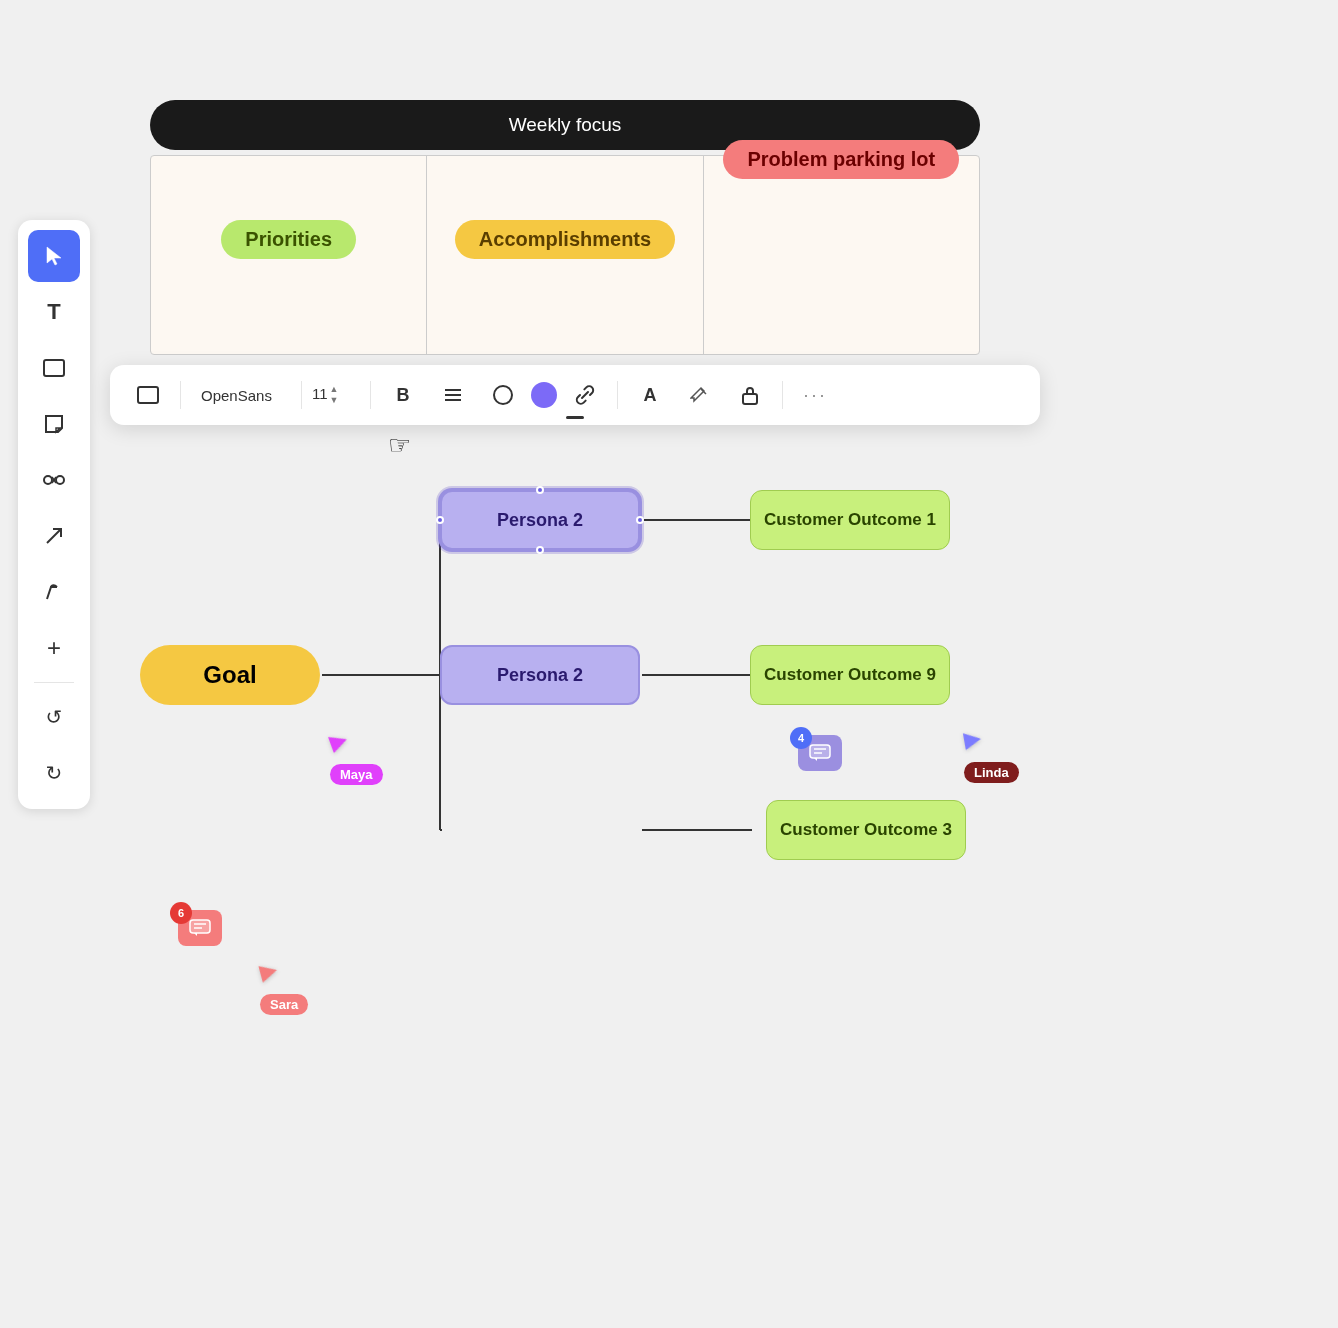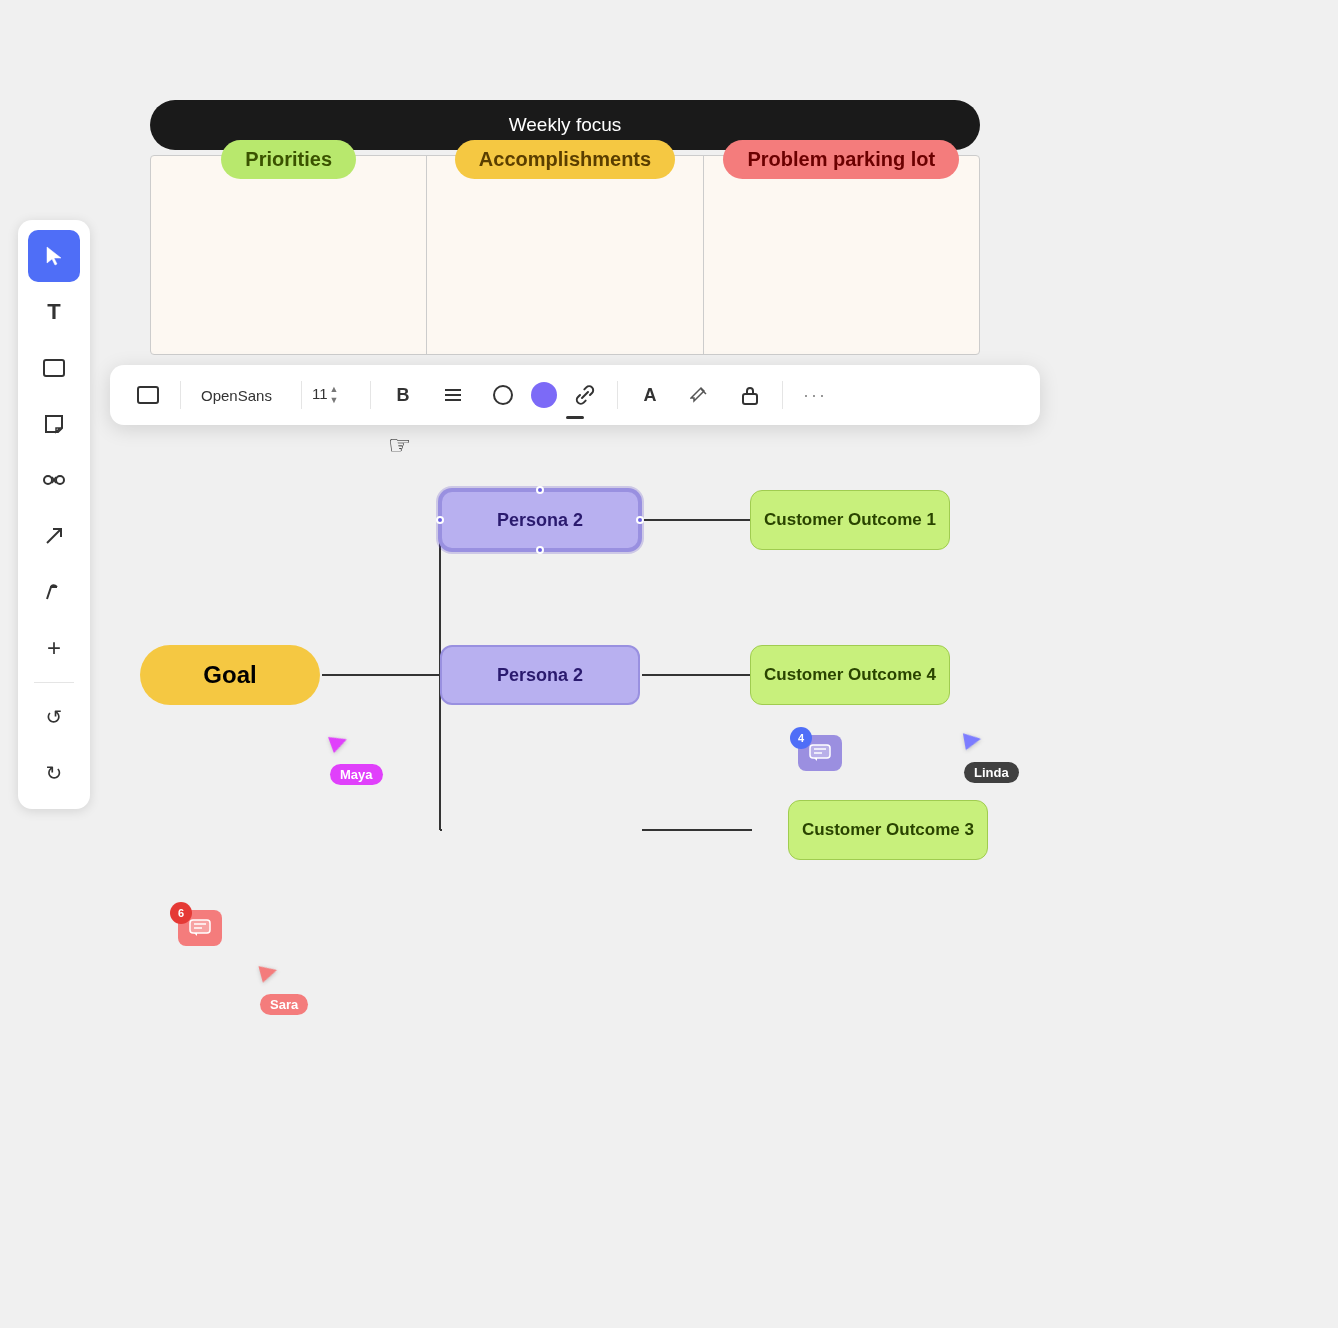--- a/index.html
+++ b/index.html
@@ -172,20 +172,21 @@
       flex: 1;
       position: relative;
       display: flex;
       flex-direction: column;
       align-items: center;
       padding-top: 0;
     }
 
     .col-section:not(:last-child) {
       border-right: 1.5px solid #ccc;
+      justify-content: center;
     }
 
     .col-tag {
       position: relative;
       top: -16px;
       padding: 8px 24px;
       border-radius: 30px;
       font-size: 20px;
       font-weight: 600;
       text-align: center;
@@ -270,21 +271,21 @@
     }
     .node-outcome-1 {
       left: 640px;
       top: 40px;
     }
     .node-outcome-2 {
       left: 640px;
       top: 195px;
     }
     .node-outcome-3 {
-      left: 678px;
+      left: 656px;
       top: 350px;
     }
 
     
     .user-cursor {
       position: absolute;
       display: flex;
       flex-direction: column;
       align-items: flex-start;
       pointer-events: none;
@@ -530,35 +531,35 @@
   <div class="node node-persona node-persona-2">
     <span>Persona 2</span>
   </div>
 
 
   <div class="node node-outcome node-outcome-1">
     <span>Customer Outcome 1</span>
   </div>
 
   <div class="node node-outcome node-outcome-2">
-    <span>Customer Outcome 4</span>
+    <span>Customer Outcome 9</span>
   </div>
 
   <div class="node node-outcome node-outcome-3">
     <span>Customer Outcome 3</span>
   </div>
 
   <div class="user-cursor" style="left:220px;top:280px;">
     <div class="cursor-arrow" style="color:#e040fb;transform:rotate(-20deg);">▶</div>
     <div class="cursor-label" style="background:#e040fb;">Maya</div>
   </div>
 
   <div class="user-cursor" style="left:854px;top:278px;">
     <div class="cursor-arrow" style="color:#7c7cff;transform:rotate(-10deg);">▶</div>
-    <div class="cursor-label" style="background:#404040;">Linda</div>
+    <div class="cursor-label" style="background:#7f1d1d;">Linda</div>
   </div>
 
   <div class="user-cursor" style="left:150px;top:510px;">
     <div class="cursor-arrow" style="color:#f47c7c;transform:rotate(-15deg);">▶</div>
     <div class="cursor-label" style="background:#f47c7c;">Sara</div>
   </div>
 
   <div class="comment-badge" style="left:688px;top:285px;">
     <div style="position:relative;">
       <div class="badge-count">4</div>

